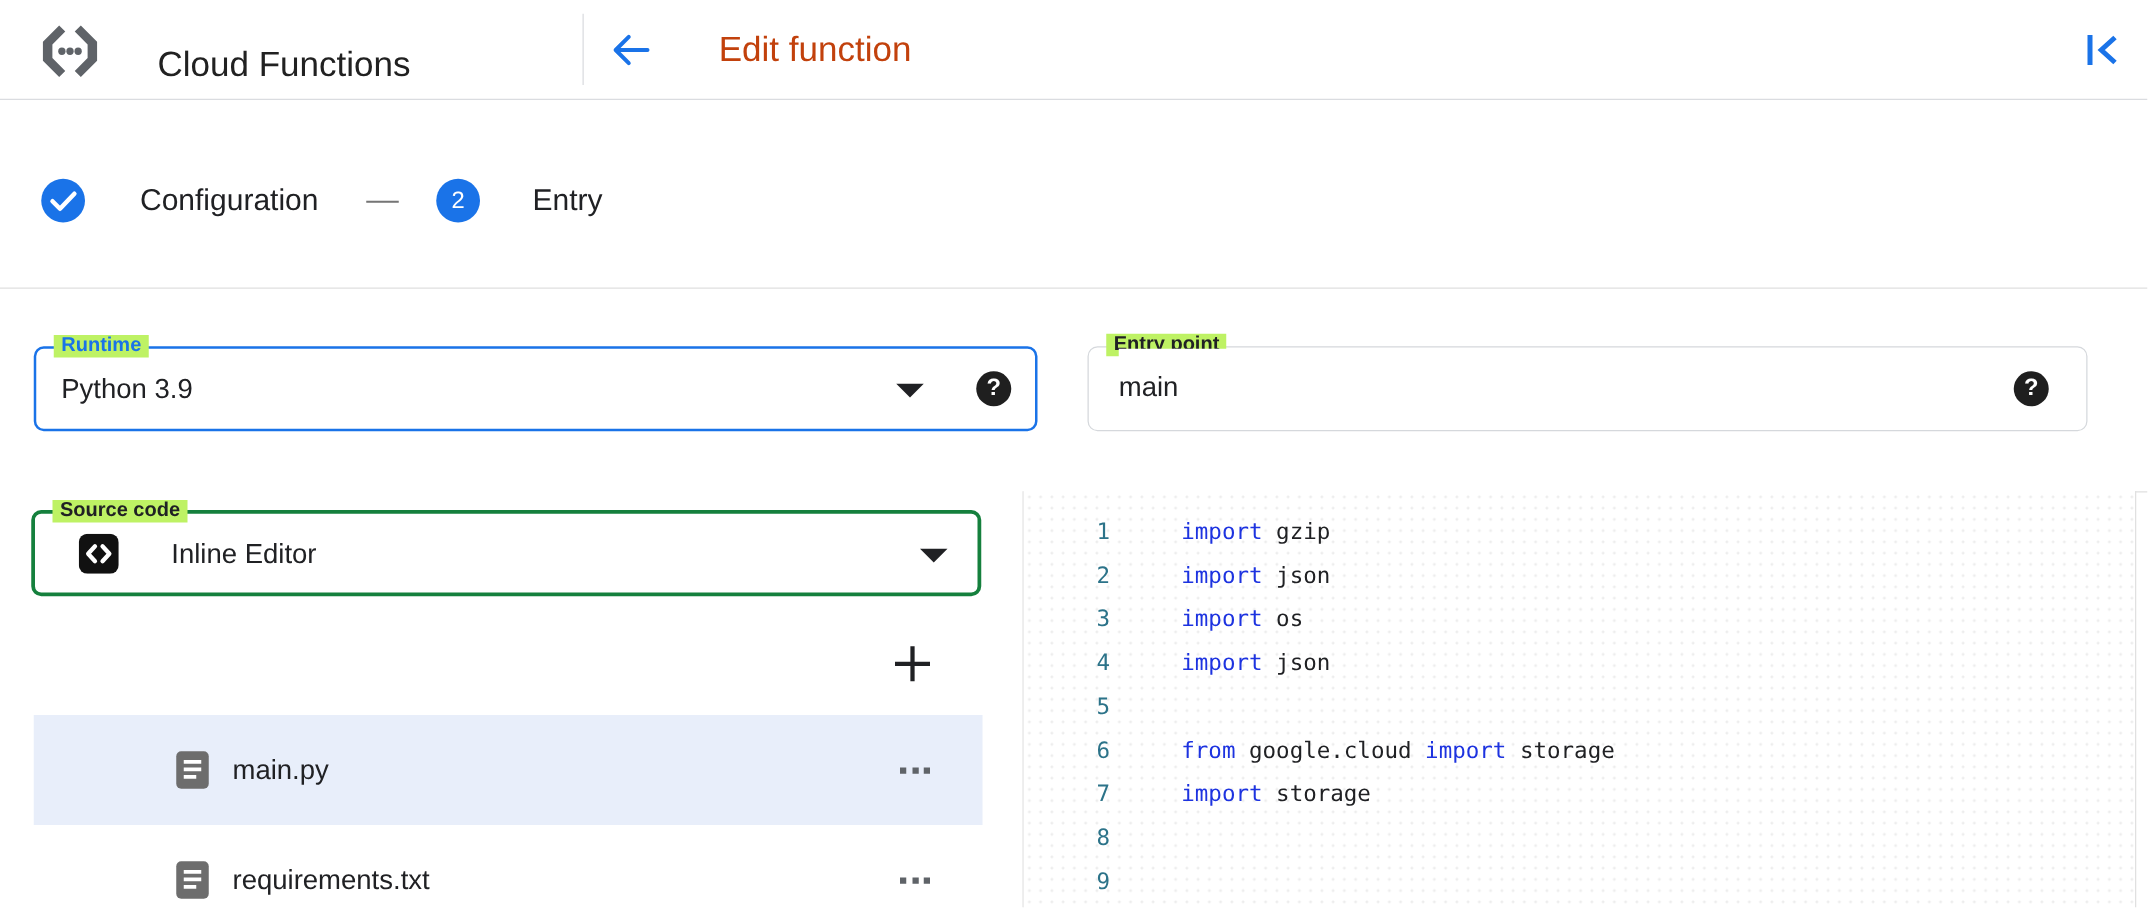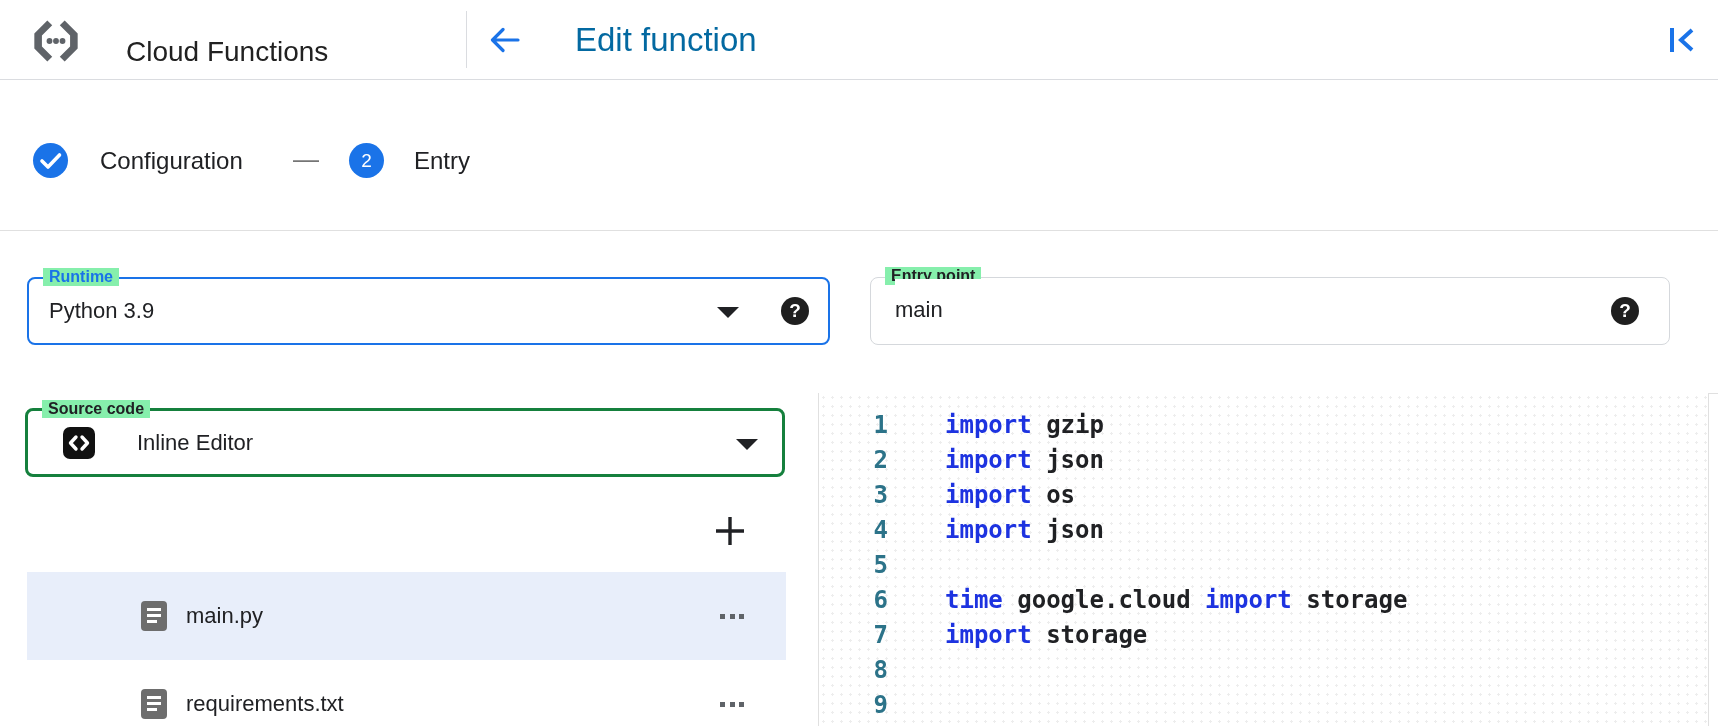--- a/index.html
+++ b/index.html
@@ -11,34 +11,34 @@
   
   .header { position:absolute; left:0; top:0; width:1718px; height:80px;
     background:#fff; border-bottom:1px solid #dadce0; }
   .logo { position:absolute; left:30px; top:15px; width:52px; height:52px; }
   .product-title { position:absolute; left:126px; top:0; height:79px; line-height:79px;
     font-size:28px; color:#212121; white-space:nowrap;margin-top:12px; }
   .vdivider { position:absolute; left:466px; top:11px; width:1px; height:57px; background:#dadce0; }
   .back-btn { position:absolute; left:488px; top:23px; width:34px; height:34px;
     background:none; border:none; cursor:pointer; }
   .page-title { position:absolute; left:575px; top:0; height:79px; line-height:79px;
-    font-size:33px; color:#0369a1; white-space:nowrap; }
+    font-size:28px; color:#c2410c; white-space:nowrap; }
   .collapse-btn { position:absolute; left:1666px; top:24px; width:32px; height:32px;
     background:none; border:none; cursor:pointer; }
   
   .step-circle { position:absolute; width:35px; height:35px; border-radius:50%;
     background:var(--accent,#1a73e8); color:#fff; text-align:center; }
   .step-circle.n2 { line-height:35px; font-size:19px; }
-  .step-label { position:absolute; top:143px; height:35px; line-height:35px; font-size:24px; }
+  .step-label { position:absolute; top:143px; height:35px; line-height:35px; font-size:24px;margin-left:12px; }
   .connector { position:absolute; left:293px; top:143px; height:35px; line-height:33px;
     font-size:26px; color:#757575; }
   .section-divider { position:absolute; left:0; top:230px; width:1718px; height:1px; background:#e0e0e0; }
   
   .field { position:absolute; background:#fff; border-radius:8px; }
-  .field .flabel { position:absolute; top:-11px; left:14px; background:#86efac; padding:0 6px;
+  .field .flabel { position:absolute; top:-11px; left:14px; background:#bef264; padding:0 6px;
     font-size:16px; font-weight:bold; white-space:nowrap;text-align:right; }
   .field .fvalue { position:absolute; left:20px; top:0; height:100%; display:flex;
     align-items:center; font-size:22px; white-space:nowrap; }
   .runtime-field { left:27px; top:277px; width:803px; height:68px; border:2px solid var(--accent,#1a73e8); }
   .runtime-field .flabel { color:var(--accent,#1a73e8); }
   .entry-field { left:870px; top:277px; width:800px; height:68px; border:1px solid #d5d8dc;padding-left:37px; }
   .entry-field input { position:absolute; left:24px; top:1px; width:560px; height:62px;
     border:none; outline:none; font-size:22px; font-family:"Liberation Sans",sans-serif; color:#202124; }
   .caret { position:absolute; width:0; height:0; top:50%; margin-top:-4px;
     border-left:11px solid transparent; border-right:11px solid transparent;
@@ -66,21 +66,21 @@
     display:flex; justify-content:space-between; cursor:pointer; }
   .file-row .fmenu i { width:5px; height:5px; background:#5f6368; display:block; }
   
   .panel-divider { position:absolute; left:818px; top:393px; width:1px; height:333px; background:#e0e0e0; }
   .editor { position:absolute; left:819px; top:393px; width:899px; height:333px;
     background-color:#fff;
     background-image:radial-gradient(circle, #ededed 1px, rgba(255,255,255,0) 1.3px);
     background-size:9px 9px; }
   .editor-lines { position:absolute; left:0; top:15px; right:12px; }
   .code-line { height:35px; line-height:35px; font-family:"DejaVu Sans Mono", monospace;
-    font-size:24px; white-space:pre;font-weight:bold; }
+    font-size:18px; white-space:pre; }
   .code-line .ln { display:inline-block; width:69px; text-align:right;
     color:var(--lncol,#2c7389); }
   .code-line .code { margin-left:57px; }
   .code-line .kw { color:var(--kwcol,#1d33e0); }
   .scroll-edge { position:absolute; right:0; top:0; bottom:0; width:10px;
     border-left:1px solid #e0e0e0; border-top:1px solid #e0e0e0; background:#fff; }
 </style>
 </head>
 <body style="--accent: #1a73e8; --kwcol: #1d33e0; --lncol: #2c7389; --rowsel: #e8eefa;">
 
@@ -195,19 +195,19 @@
 
 <div class="panel-divider"></div>
 
 <div class="editor">
   <div class="editor-lines" id="editor-lines">
       <div class="code-line"><span class="ln">1</span><span class="code"><span class="kw">import</span><span> gzip</span></span></div>
       <div class="code-line"><span class="ln">2</span><span class="code"><span class="kw">import</span><span> json</span></span></div>
       <div class="code-line"><span class="ln">3</span><span class="code"><span class="kw">import</span><span> os</span></span></div>
       <div class="code-line"><span class="ln">4</span><span class="code"><span class="kw">import</span><span> json</span></span></div>
       <div class="code-line"><span class="ln">5</span><span class="code"></span></div>
-      <div class="code-line"><span class="ln">6</span><span class="code"><span class="kw">time</span><span> google.cloud </span><span class="kw">import</span><span> storage</span></span></div>
+      <div class="code-line"><span class="ln">6</span><span class="code"><span class="kw">from</span><span> google.cloud </span><span class="kw">import</span><span> storage</span></span></div>
       <div class="code-line"><span class="ln">7</span><span class="code"><span class="kw">import</span><span> storage</span></span></div>
       <div class="code-line"><span class="ln">8</span><span class="code"></span></div>
       <div class="code-line"><span class="ln">9</span><span class="code"></span></div>
     </div>
   <div class="scroll-edge"></div>
 </div>
 
 </body></html>

